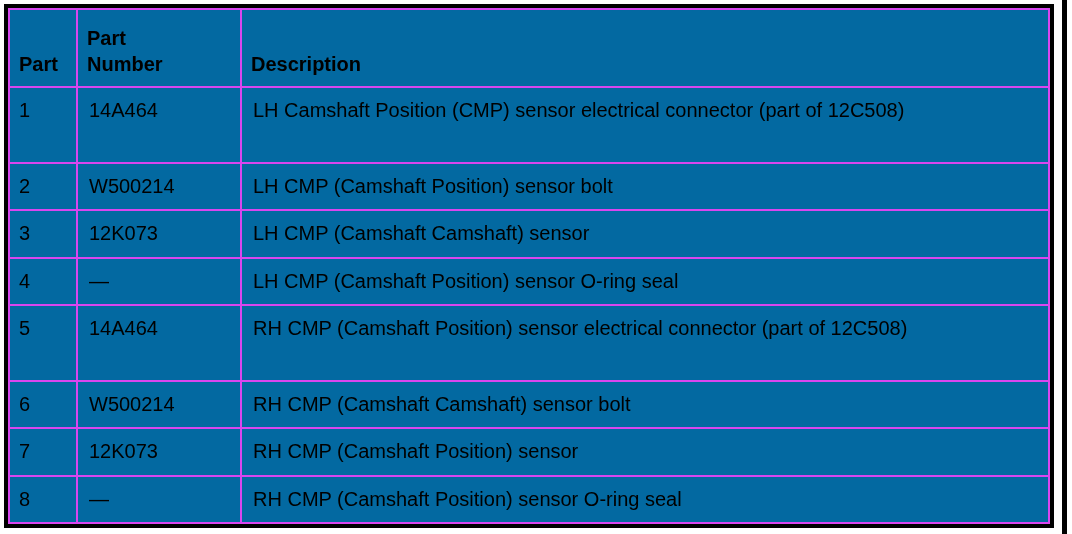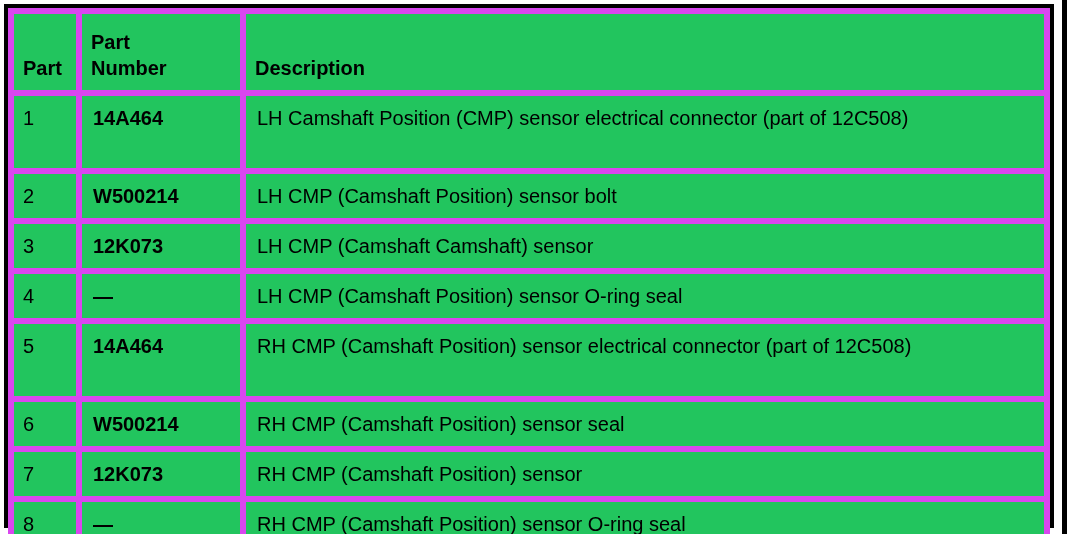--- a/index.html
+++ b/index.html
@@ -55,24 +55,24 @@
     table-layout: fixed;
     background: #ffffff;
   }
 
   table.parts-table col.col-item   { width: 68px; }
   table.parts-table col.col-part   { width: 164px; }
   table.parts-table col.col-desc   { width: auto; }
 
   table.parts-table th,
   table.parts-table td {
-    border: 6px solid #d946ef;
+    border: 2px solid #d946ef;
     padding: 0;
     vertical-align: top;
-    background: #22c55e;
+    background: #0369a1;
   }
 
   
   table.parts-table thead th {
     height: 76px;
     vertical-align: bottom;
     text-align: left;
     font-weight: bold;
     font-size: 20px;
     line-height: 26px;
@@ -89,21 +89,21 @@
   
   table.parts-table tbody td {
     font-weight: normal;
     font-size: 20px;
     line-height: 27px;
   }
   .cell-inner {
     padding: 9px 8px 8px 9px;
   }
   .cell-item .cell-inner  { padding-left: 9px; }
-  .cell-part .cell-inner  { padding-left: 11px; font-weight: bold; }
+  .cell-part .cell-inner  { padding-left: 11px; }
   .cell-desc .cell-inner  { padding-left: 11px; padding-right: 24px; }
 
   
   tr.row-tall td { height: 72px; }
   tr.row-short td { height: 40px; }
 
   .dash { letter-spacing: 0; }
 </style>
 </head>
 <body>
@@ -200,21 +200,21 @@
         </tr>
 
         <tr class="row-short">
           <td class="cell-item">
             <div class="cell-inner">6</div>
           </td>
           <td class="cell-part">
             <div class="cell-inner">W500214</div>
           </td>
           <td class="cell-desc">
-            <div class="cell-inner">RH CMP (Camshaft Position) sensor seal</div>
+            <div class="cell-inner">RH CMP (Camshaft Camshaft) sensor bolt</div>
           </td>
         </tr>
 
         <tr class="row-short">
           <td class="cell-item">
             <div class="cell-inner">7</div>
           </td>
           <td class="cell-part">
             <div class="cell-inner">12K073</div>
           </td>

